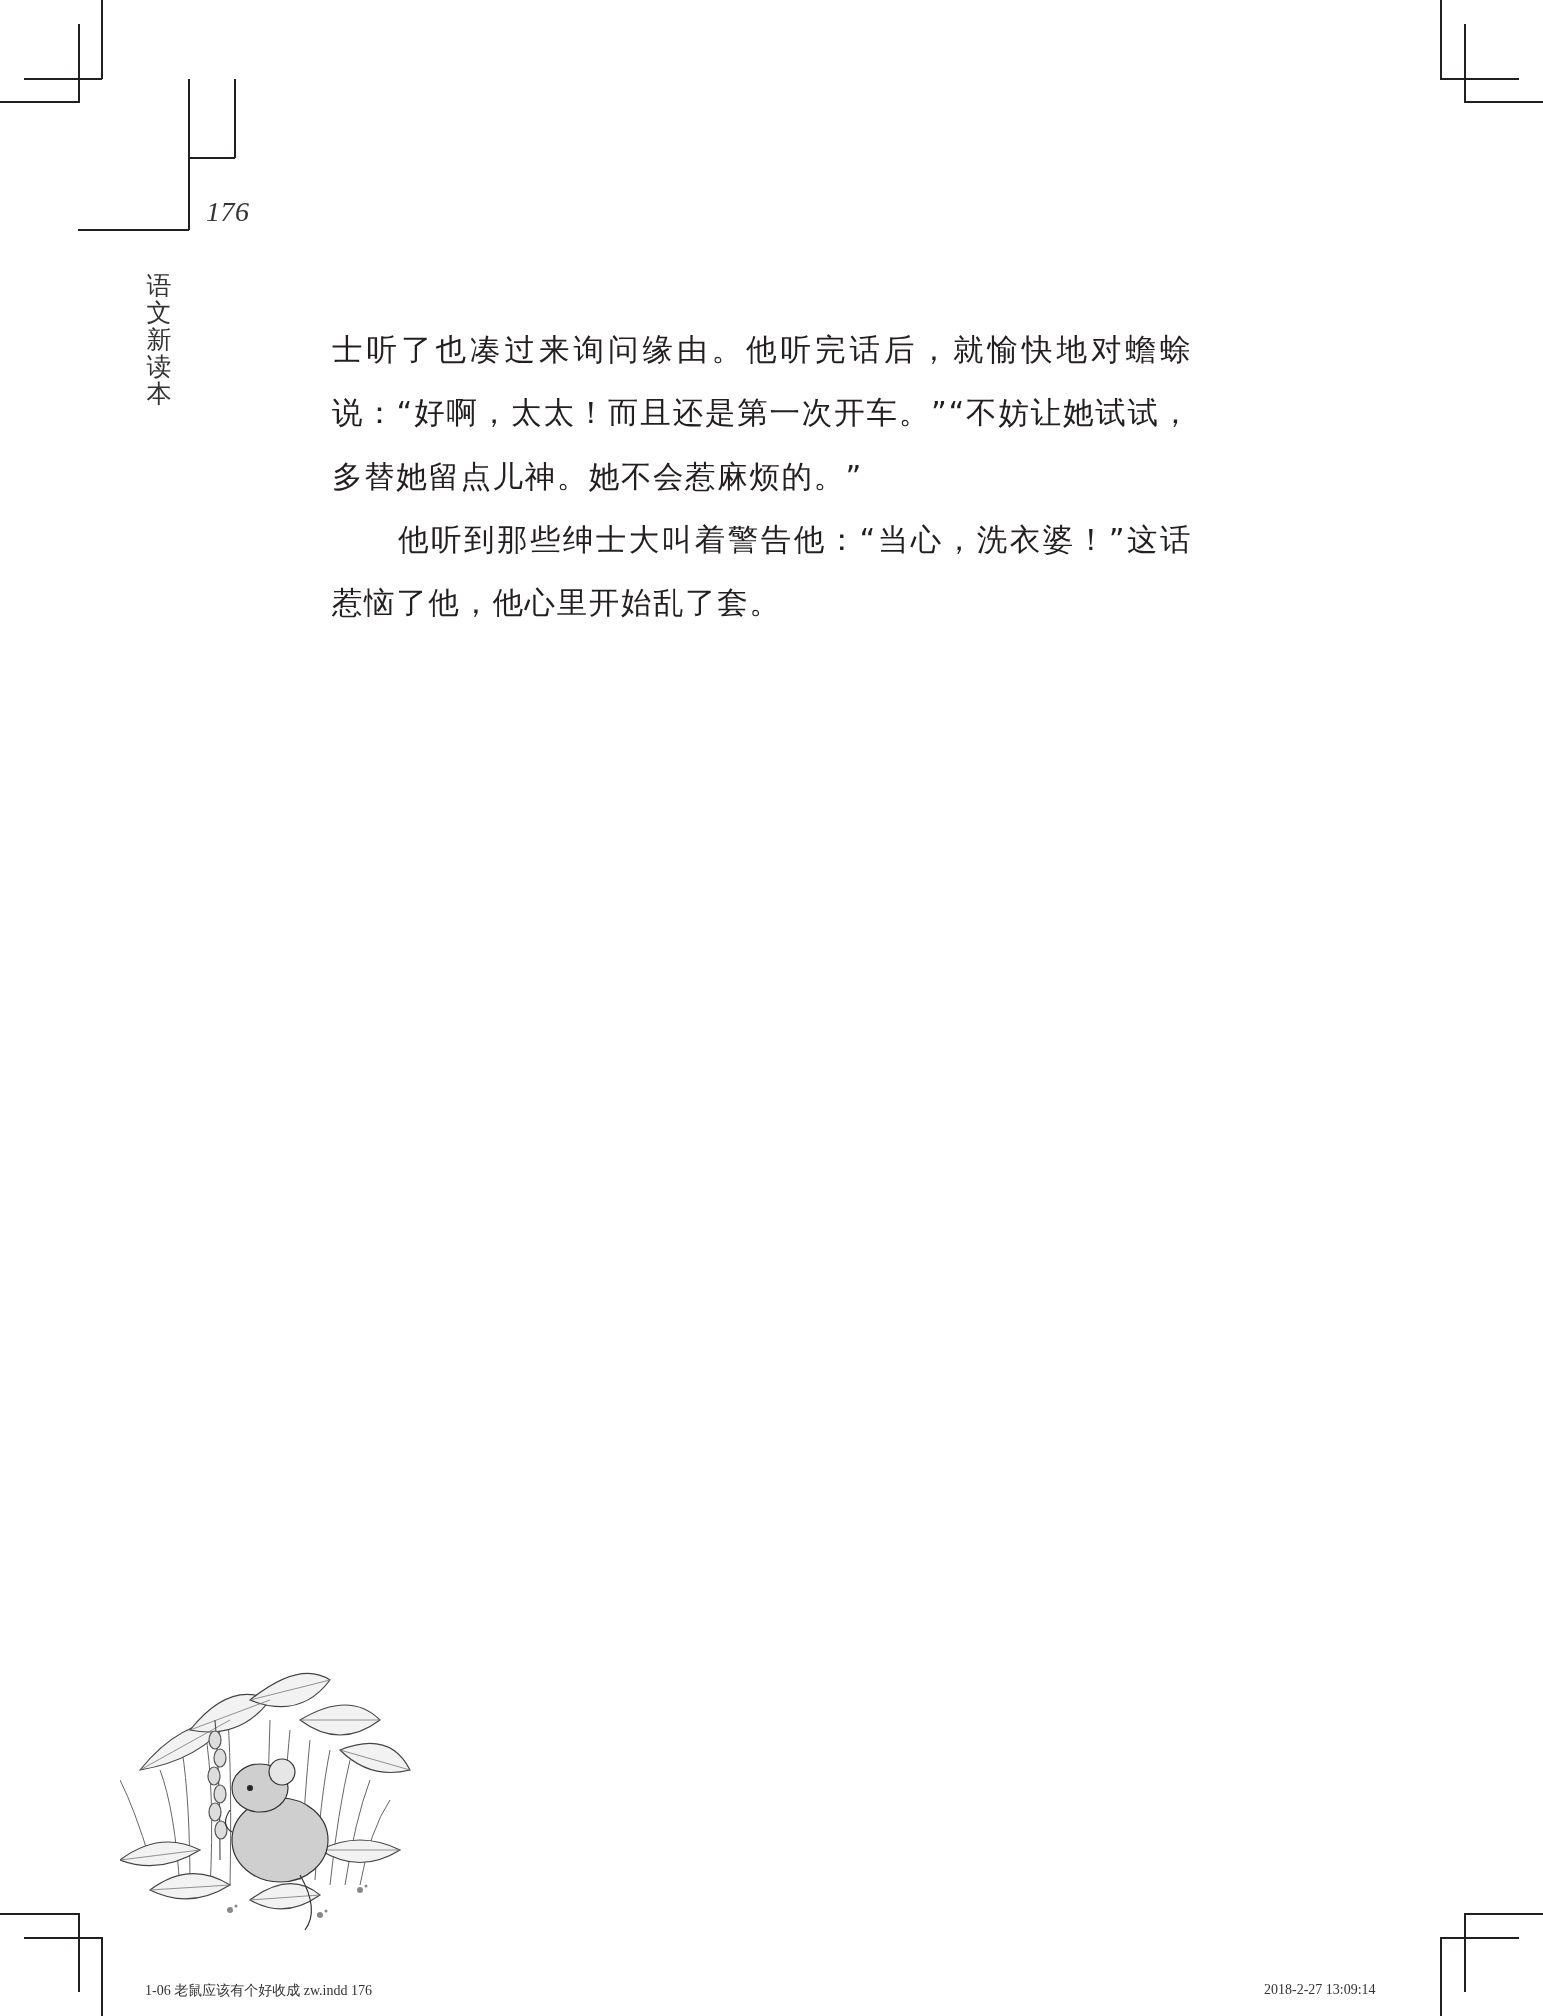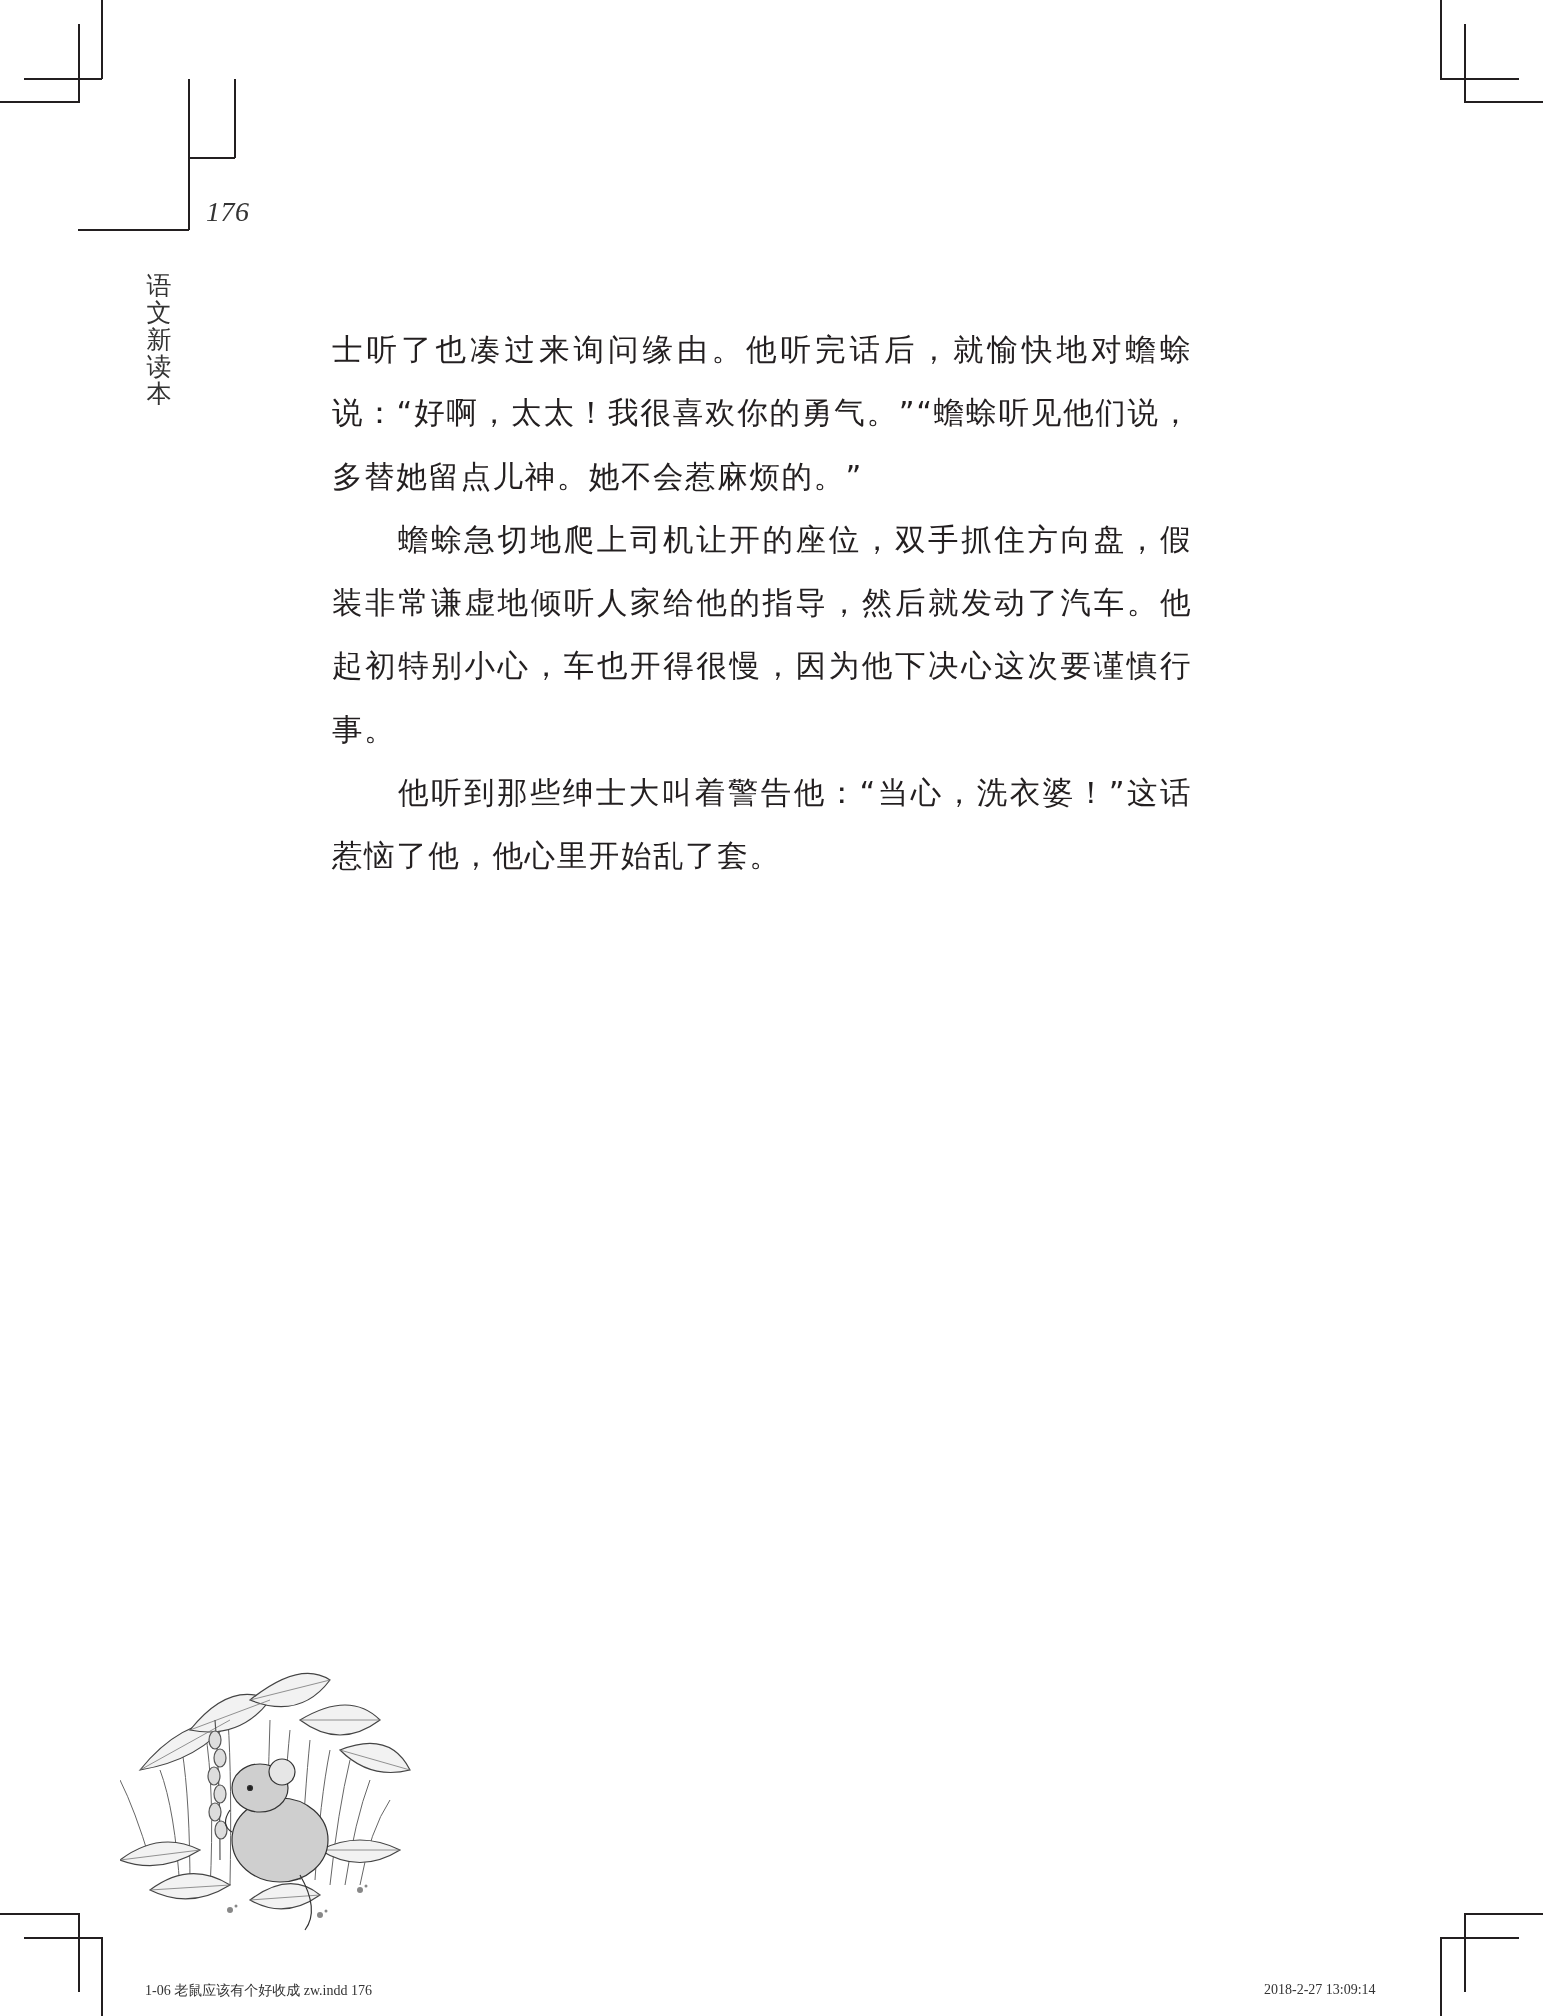--- a/index.html
+++ b/index.html
@@ -55,22 +55,21 @@
 <div class="line" style="left:188px;top:79px;width:1.5px;height:151px;"></div>
 <div class="line" style="left:78px;top:229px;width:111px;height:1.5px;"></div>
 <div class="line" style="left:234px;top:79px;width:1.5px;height:79px;"></div>
 <div class="line" style="left:188px;top:157px;width:47px;height:1.5px;"></div>
 
 <div class="folio">176</div>
 
 <div class="running-head">语文新读本</div>
 
 <div class="body-text">
-  <p class="para">士听了也凑过来询问缘由。他听完话后，就愉快地对蟾蜍说：“好啊，太太！我很喜欢你的勇气。”“蟾蜍听见他们说，多替她留点儿神。她不会惹麻烦的。”</p>
-  <p class="para indent">蟾蜍急切地爬上司机让开的座位，双手抓住方向盘，假装非常谦虚地倾听人家给他的指导，然后就发动了汽车。他起初特别小心，车也开得很慢，因为他下决心这次要谨慎行事。</p>
+  <p class="para">士听了也凑过来询问缘由。他听完话后，就愉快地对蟾蜍说：“好啊，太太！而且还是第一次开车。”“不妨让她试试，多替她留点儿神。她不会惹麻烦的。”</p>
   <p class="para indent">他听到那些绅士大叫着警告他：“当心，洗衣婆！”这话惹恼了他，他心里开始乱了套。</p>
 </div>
 
 <div class="illustration">
   <svg width="340" height="280" viewBox="0 0 340 280" xmlns="http://www.w3.org/2000/svg" fill="none" stroke="#555" stroke-width="1.2">
 
     <g stroke="#666" stroke-width="1">
       <path d="M60 230 Q55 150 40 110"></path>
         <path d="M70 230 Q70 140 62 90"></path>
       <path d="M90 230 Q95 130 85 70"></path>

